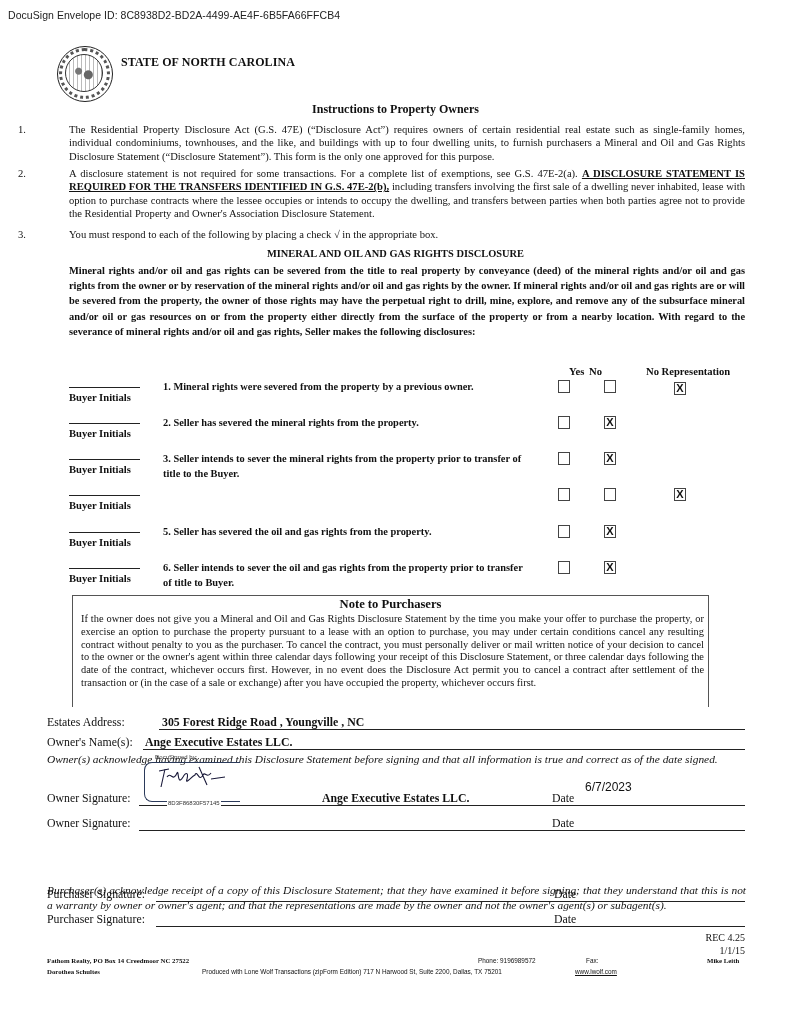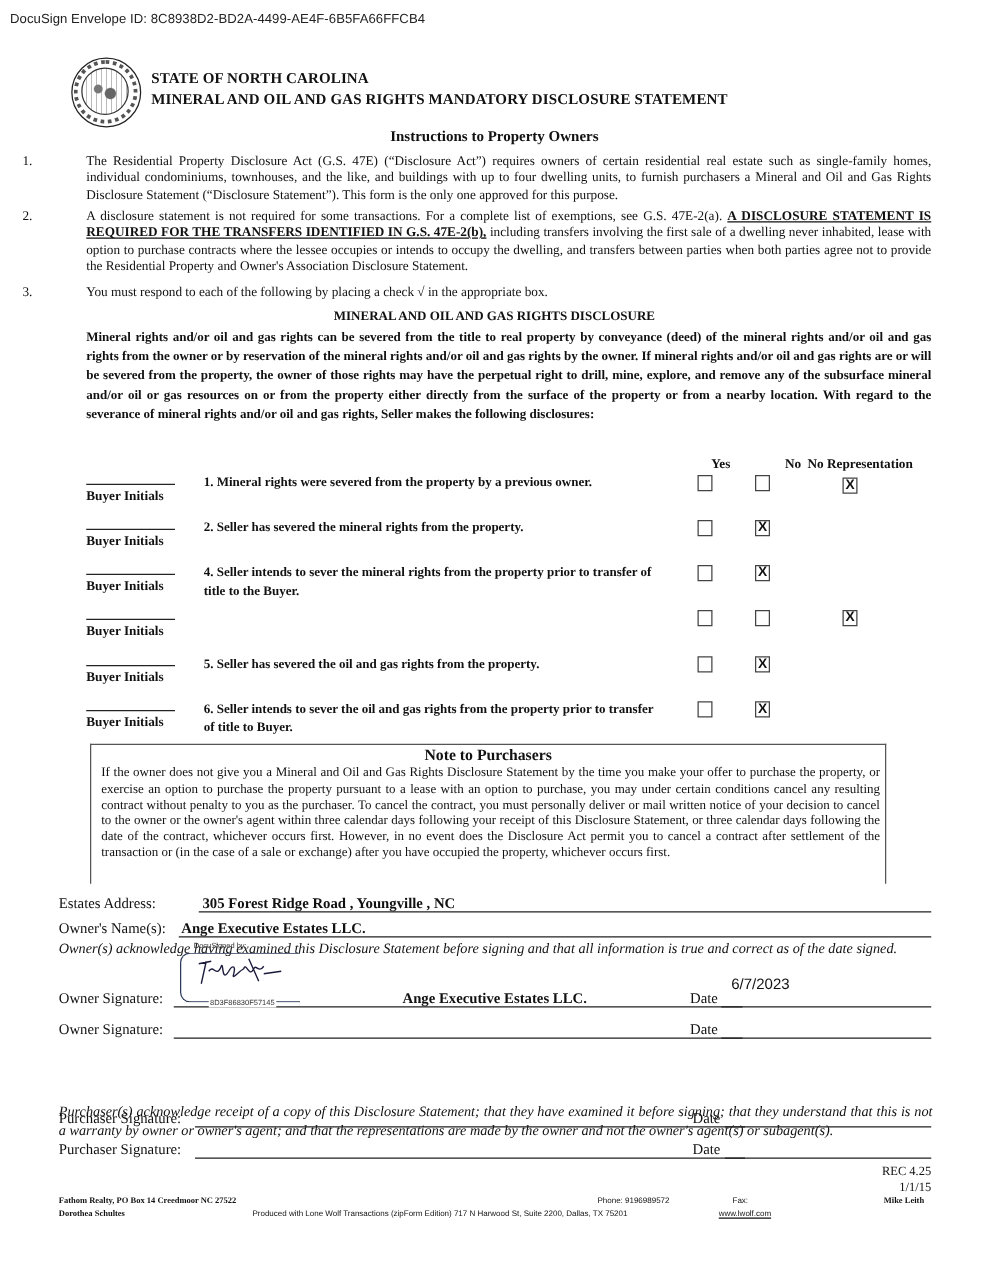--- a/index.html
+++ b/index.html
@@ -61,21 +61,20 @@
 
 <div class="envelope">DocuSign Envelope ID: 8C8938D2-BD2A-4499-AE4F-6B5FA66FFCB4</div>
 
 <div class="seal">
   <div class="ring-text"></div>
   <div class="inner"></div>
 </div>
 
 <div class="title">
   <div>STATE OF NORTH CAROLINA</div>
-  <div>MINERAL AND OIL AND GAS RIGHTS MANDATORY DISCLOSURE STATEMENT</div>
 </div>
 
 <div class="instr-head">Instructions to Property Owners</div>
 
 <div class="ol" style="top:123px;">
   <span class="num">1.</span>
   <div class="txt">The Residential Property Disclosure Act (G.S. 47E) (“Disclosure Act”) requires owners of certain residential real estate such as single-family homes, individual condominiums, townhouses, and the like, and buildings with up to four dwelling units, to furnish purchasers a Mineral and Oil and Gas Rights Disclosure Statement (“Disclosure Statement”). This form is the only one approved for this purpose.</div>
 </div>
 <div class="ol" style="top:167px;">
   <span class="num">2.</span>
@@ -83,21 +82,21 @@
 </div>
 <div class="ol" style="top:228px;">
   <span class="num">3.</span>
   <div class="txt">You must respond to each of the following by placing a check √ in the appropriate box.</div>
 </div>
 
 <div class="sec-head">MINERAL AND OIL AND GAS RIGHTS DISCLOSURE</div>
 <div class="intro">Mineral rights and/or oil and gas rights can be severed from the title to real property by conveyance (deed) of the mineral rights and/or oil and gas rights from the owner or by reservation of the mineral rights and/or oil and gas rights by the owner. If mineral rights and/or oil and gas rights are or will be severed from the property, the owner of those rights may have the perpetual right to drill, mine, explore, and remove any of the subsurface mineral and/or oil or gas resources on or from the property either directly from the surface of the property or from a nearby location. With regard to the severance of mineral rights and/or oil and gas rights, Seller makes the following disclosures:</div>
 
 <div class="col-head" style="left:557px;">Yes</div>
-<div class="col-head" style="left:616px;">No</div>
+<div class="col-head" style="left:577px;">No</div>
 <div class="col-head" style="left:634px;">No Representation</div>
 
 <div class="row" style="top:379px;">
   <div class="initial-line"></div>
   <div class="initial-lbl">Buyer Initials</div>
   <div class="q">1. Mineral rights were severed from the property by a previous owner.</div>
   <div class="box" style="left:558px;"></div>
   <div class="box" style="left:604px;"></div>
   <div class="box" style="left:674px; top:3px;">X</div>
 </div>
@@ -106,21 +105,21 @@
   <div class="initial-line"></div>
   <div class="initial-lbl">Buyer Initials</div>
   <div class="q">2. Seller has severed the mineral rights from the property.</div>
   <div class="box" style="left:558px;"></div>
   <div class="box" style="left:604px;">X</div>
 </div>
 
 <div class="row" style="top:451px;">
   <div class="initial-line"></div>
   <div class="initial-lbl">Buyer Initials</div>
-  <div class="q" style="width:360px;">4. Seller intends to sever the mineral rights from the property prior to transfer of title to the Buyer.</div>
+  <div class="q" style="width:360px;">3. Seller intends to sever the mineral rights from the property prior to transfer of title to the Buyer.</div>
   <div class="box" style="left:558px;"></div>
   <div class="box" style="left:604px;">X</div>
 </div>
 
 <div class="row" style="top:487px;">
   <div class="initial-line"></div>
   <div class="initial-lbl">Buyer Initials</div>
   <div class="box" style="left:558px;"></div>
   <div class="box" style="left:604px;"></div>
   <div class="box" style="left:674px;">X</div>

